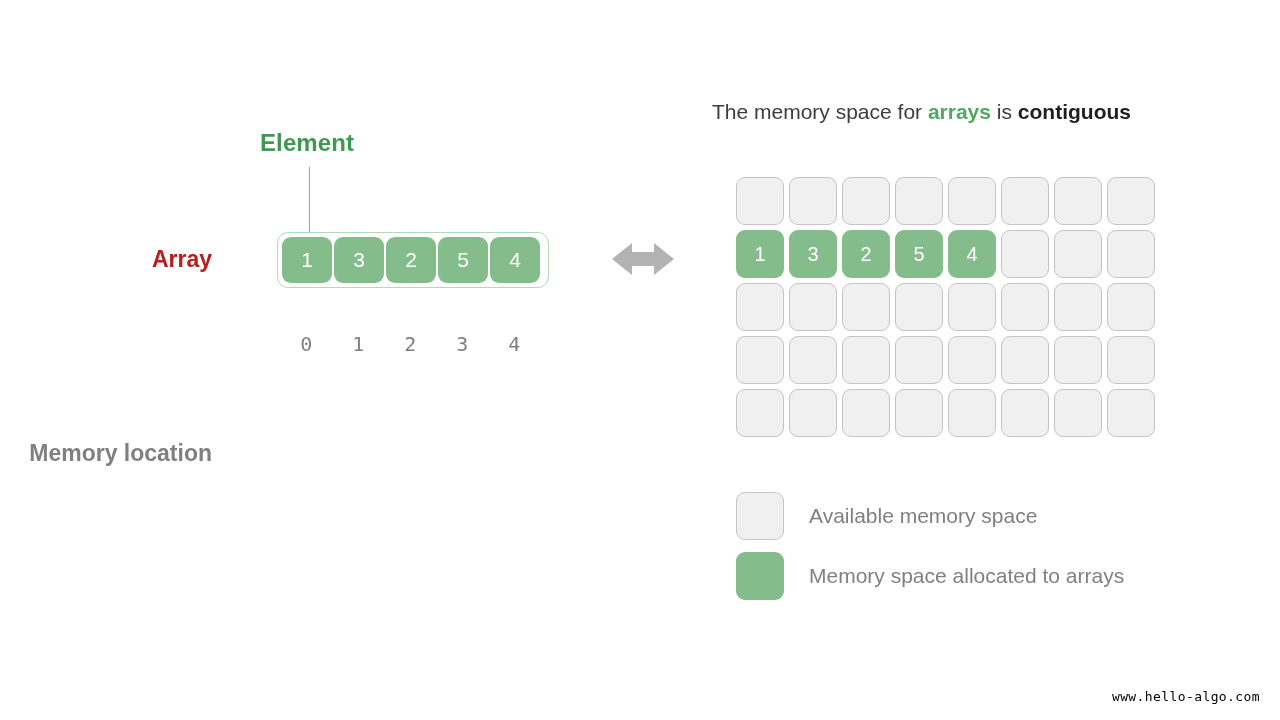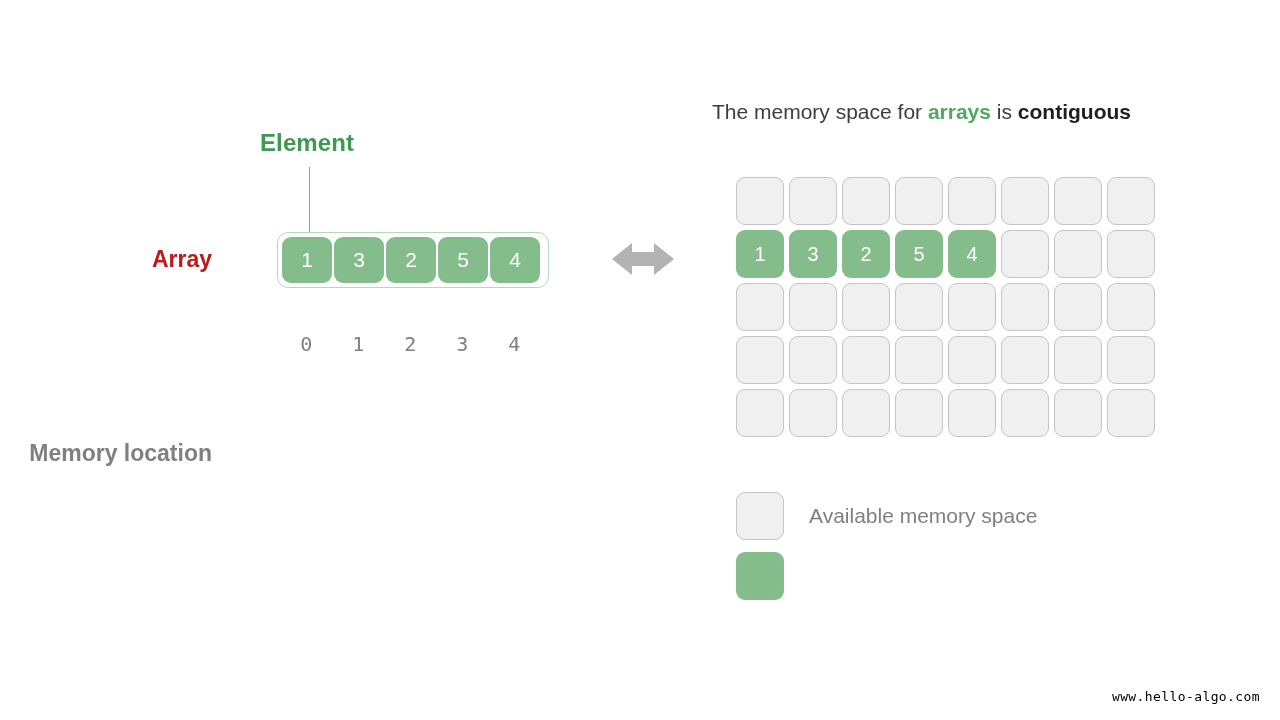--- a/index.html
+++ b/index.html
@@ -331,17 +331,18 @@
       <div class="mem-cell"></div>
     </div>
 
   <div id="legend">
     <div class="legend-row">
       <div class="legend-swatch available"></div>
       <div class="legend-text">Available memory space</div>
     </div>
     <div class="legend-row">
       <div class="legend-swatch allocated"></div>
+      <div class="legend-text">Memory space allocated to arrays</div>
     </div>
   </div>
 </div>
 
 <div id="watermark">www.hello-algo.com</div>
 
 </body></html>

